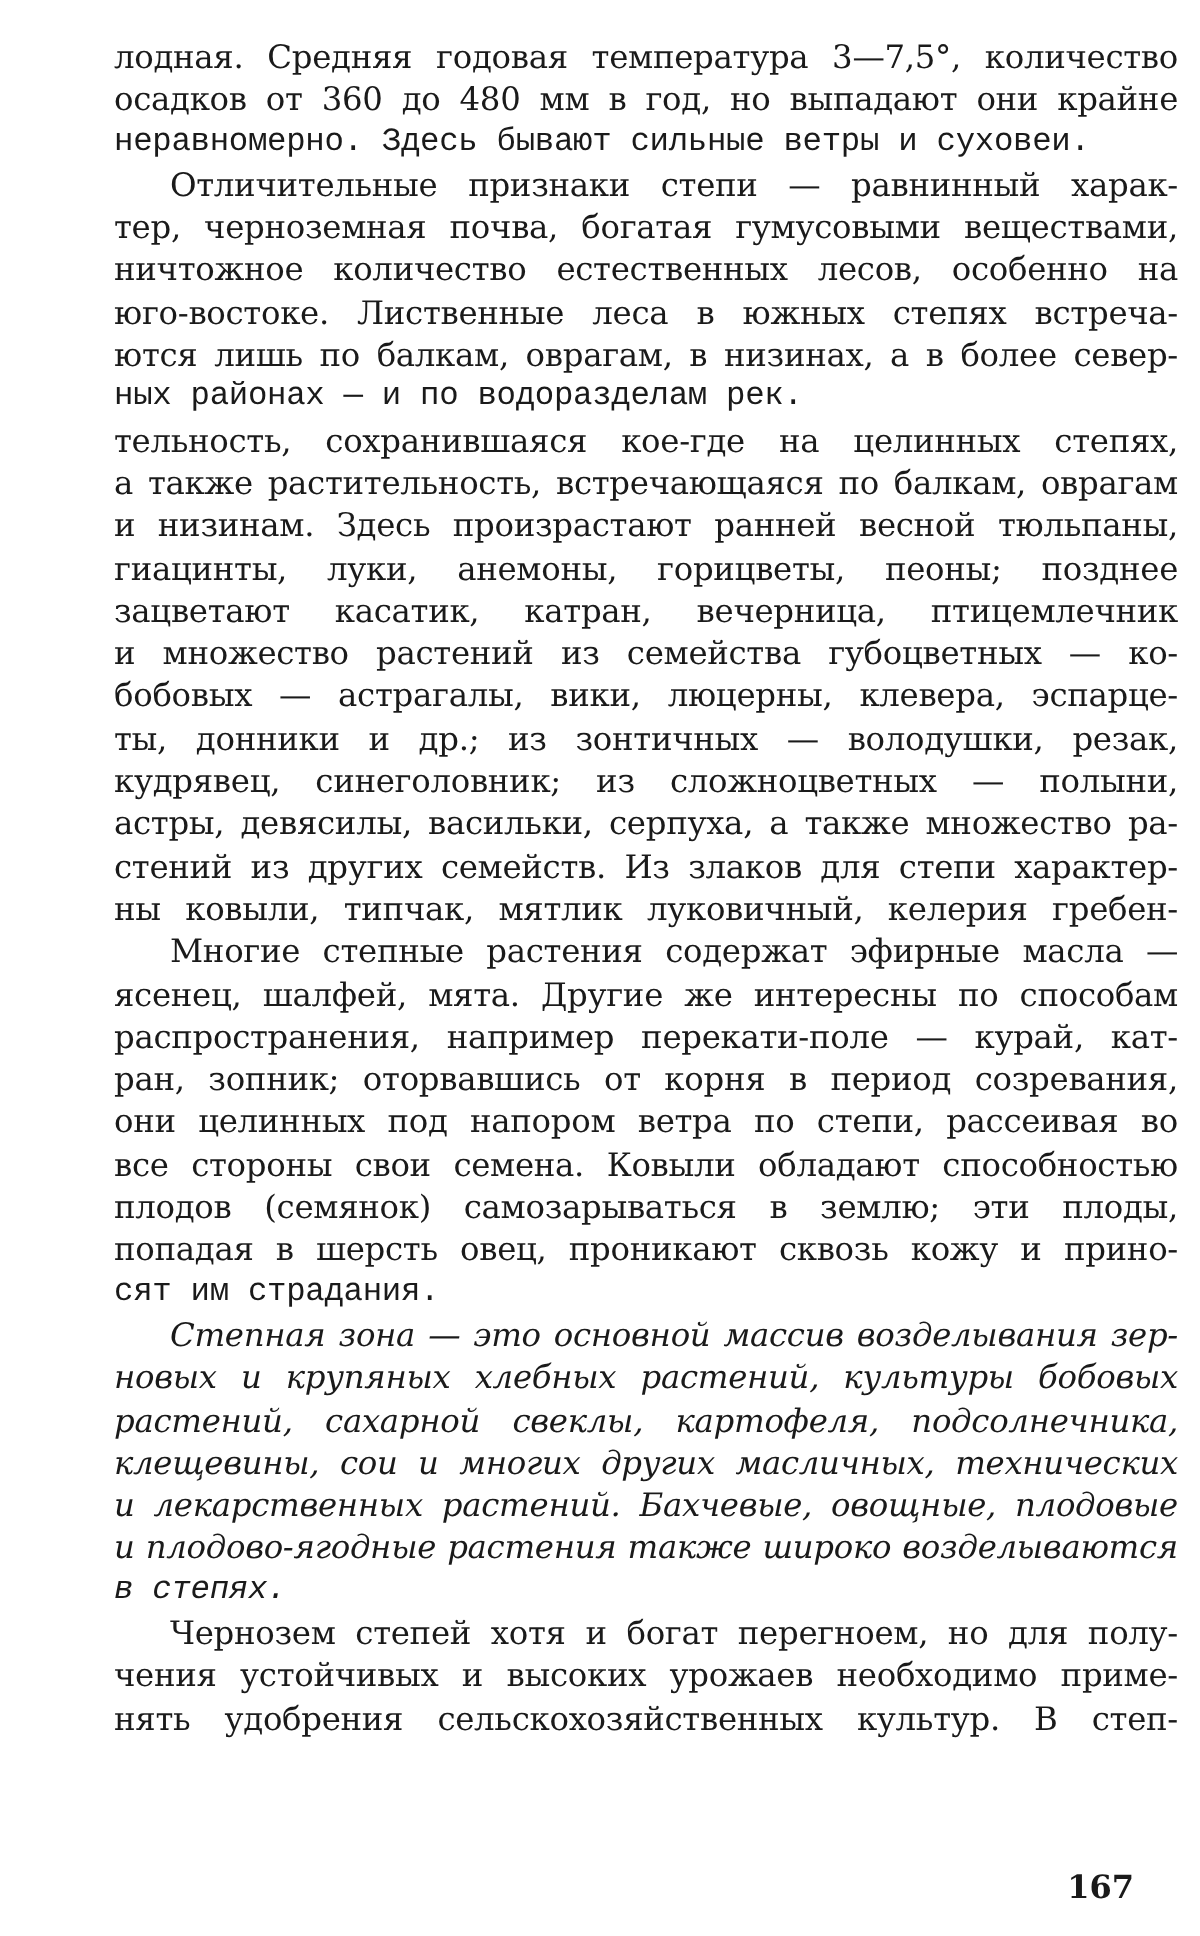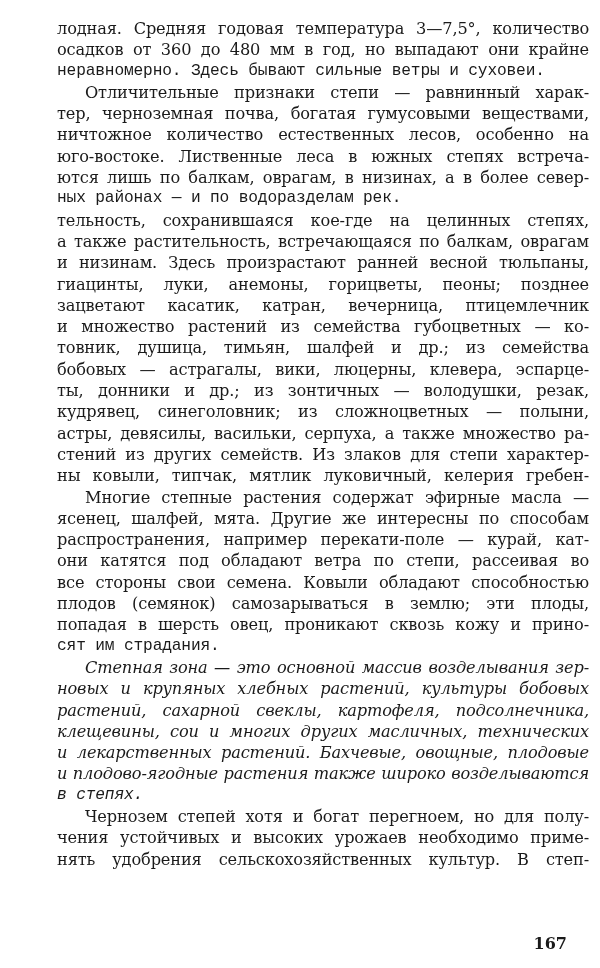--- a/index.html
+++ b/index.html
@@ -72,34 +72,34 @@
     <span class="line last">ных районах — и по водоразделам рек.</span>
   </div>
 
   <div class="paragraph">
     <span class="line">тельность, сохранившаяся кое-где на целинных степях,</span>
     <span class="line">а также растительность, встречающаяся по балкам, оврагам</span>
     <span class="line">и низинам. Здесь произрастают ранней весной тюльпаны,</span>
     <span class="line">гиацинты, луки, анемоны, горицветы, пеоны; позднее</span>
     <span class="line">зацветают касатик, катран, вечерница, птицемлечник</span>
     <span class="line">и множество растений из семейства губоцветных — ко-</span>
-    <span class="line">товник, душица, тимьян, шалфей и др.; из семейства</span>
     <span class="line">бобовых — астрагалы, вики, люцерны, клевера, эспарце-</span>
     <span class="line">ты, донники и др.; из зонтичных — володушки, резак,</span>
     <span class="line">кудрявец, синеголовник; из сложноцветных — полыни,</span>
     <span class="line">астры, девясилы, васильки, серпуха, а также множество ра-</span>
     <span class="line">стений из других семейств. Из злаков для степи характер-</span>
     <span class="line">ны ковыли, типчак, мятлик луковичный, келерия гребен-</span>
   </div>
 
   <div class="paragraph">
     <span class="line indent">Многие степные растения содержат эфирные масла —</span>
     <span class="line">ясенец, шалфей, мята. Другие же интересны по способам</span>
     <span class="line">распространения, например перекати-поле — курай, кат-</span>
-    <span class="line">они катятся под обладают ветра по степи, рассеивая во</span>
+    <span class="line">ран, зопник; оторвавшись от корня в период созревания,</span>
+    <span class="line">они целинных под напором ветра по степи, рассеивая во</span>
     <span class="line">все стороны свои семена. Ковыли обладают способностью</span>
     <span class="line">плодов (семянок) самозарываться в землю; эти плоды,</span>
     <span class="line">попадая в шерсть овец, проникают сквозь кожу и прино-</span>
     <span class="line last">сят им страдания.</span>
   </div>
 
   <div class="paragraph italic">
     <span class="line indent">Степная зона — это основной массив возделывания зер-</span>
     <span class="line">новых и крупяных хлебных растений, культуры бобовых</span>
     <span class="line">растений, сахарной свеклы, картофеля, подсолнечника,</span>

